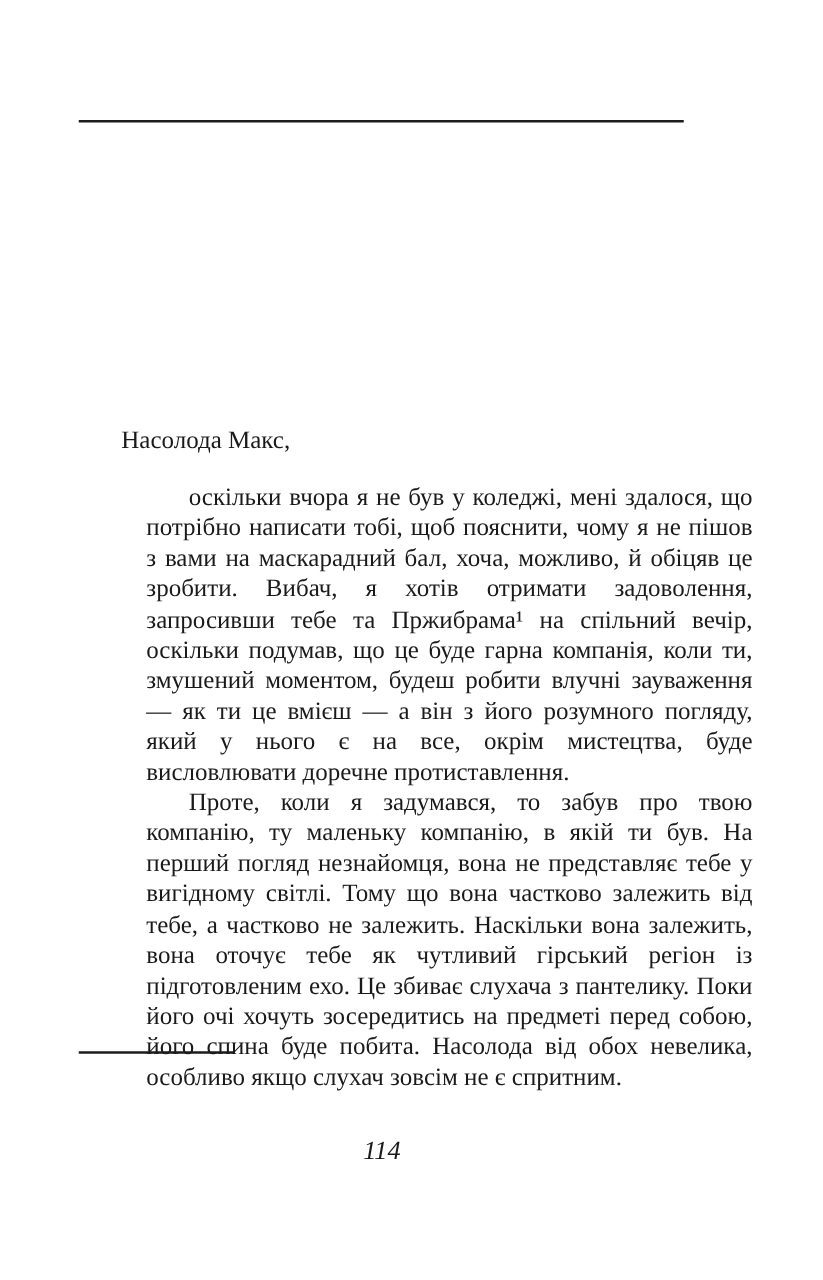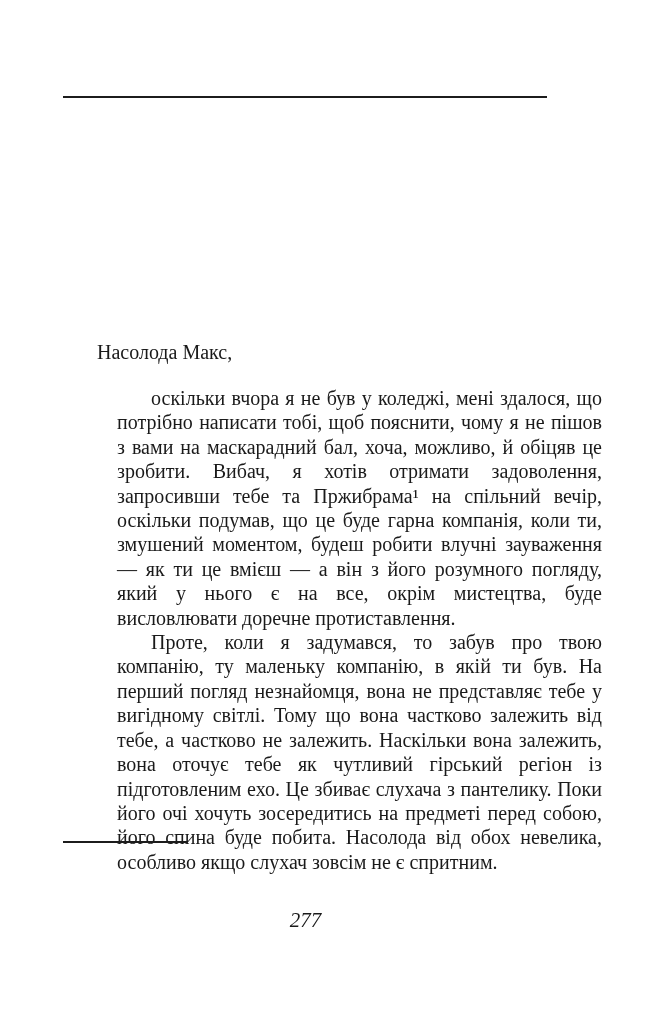--- a/index.html
+++ b/index.html
@@ -106,15 +106,15 @@
   <div class="salutation">Насолода Макс,</div>
 
   <div class="body-text">
     <p>оскільки вчора я не був у коледжі, мені здалося, що потрібно написати тобі, щоб пояснити, чому я не пішов з вами на маскарадний бал, хоча, можливо, й обіцяв це зробити. Вибач, я хотів отримати задоволення, запросивши тебе та Пржибрама¹ на спільний вечір, оскільки подумав, що це буде гарна компанія, коли ти, змушений моментом, будеш робити влучні зауваження — як ти це вмієш — а він з його розумного погляду, який у нього є на все, окрім мистецтва, буде висловлювати доречне протиставлення.</p>
     <p>Проте, коли я задумався, то забув про твою компанію, ту маленьку компанію, в якій ти був. На перший погляд незнайомця, вона не представляє тебе у вигідному світлі. Тому що вона частково залежить від тебе, а частково не залежить. Наскільки вона залежить, вона оточує тебе як чутливий гірський регіон із підготовленим ехо. Це збиває слухача з пантелику. Поки його очі хочуть зосередитись на предметі перед собою, його спина буде побита. Насолода від обох невелика, особливо якщо слухач зовсім не є спритним.</p>
   </div>
 
   <div class="rule footnote-rule"></div>
 
 
-  <div class="page-number">277</div>
+  <div class="page-number">114</div>
 
 </div>
 
 </body></html>

